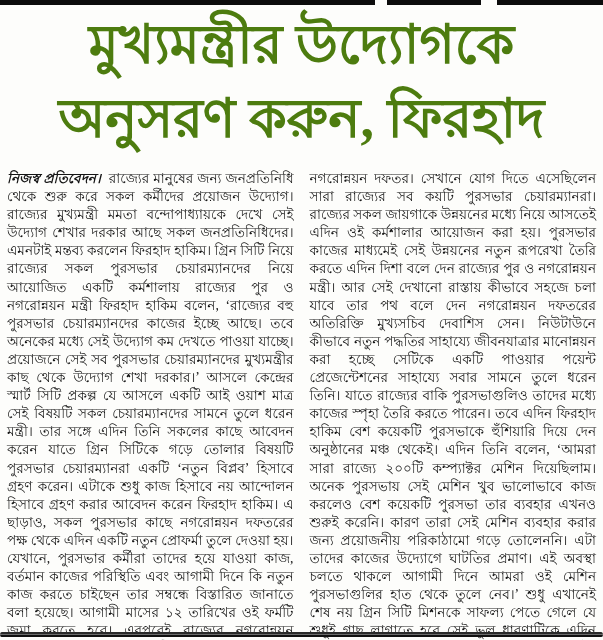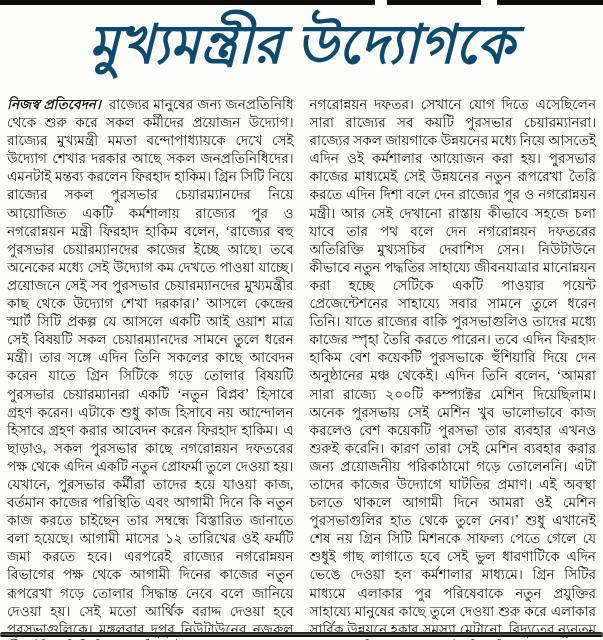--- a/index.html
+++ b/index.html
@@ -28,22 +28,21 @@
       transparent 79.8%, transparent 82.4%,
       #0c0c0c 82.4%, #0c0c0c 100%);
   }
   .headline {
     margin: 8px 4px 10px 4px;
     text-align: center;
     font-weight: 700;
     font-size: 54px;
     line-height: 74px;
     letter-spacing: 0px;
-    color: #0c4a6e;
-    font-style: italic;
+    color: #4d7c0f;
   }
   .hl-line {
     display: block;
     white-space: nowrap;
   }
   .body-cols {
     display: flex;
     gap: 16px;
     padding: 4px 7px 0 7px;
     font-size: 13.6px;
@@ -71,20 +70,21 @@
 </style>
 </head>
 <body>
 
 <div class="page">
 
   <div class="top-edge"></div>
 
   <h1 class="headline">
     <span class="hl-line">মুখ্যমন্ত্রীর উদ্যোগকে</span>
+    <span class="hl-line">অনুসরণ করুন, ফিরহাদ</span>
   </h1>
 
   <div class="body-cols">
     <p class="col">
       <strong class="byline">নিজস্ব প্রতিবেদন।</strong>
       <span>রাজ্যের মানুষের জন্য জনপ্রতিনিধি থেকে শুরু করে সকল কর্মীদের প্রয়োজন উদ্যোগ। রাজ্যের মুখ্যমন্ত্রী মমতা বন্দোপাধ্যায়কে দেখে সেই উদ্যোগ শেখার দরকার আছে সকল জনপ্রতিনিধিদের। এমনটাই মন্তব্য করলেন ফিরহাদ হাকিম। গ্রিন সিটি নিয়ে রাজ্যের সকল পুরসভার চেয়ারম্যানদের নিয়ে আয়োজিত একটি কর্মশালায় রাজ্যের পুর ও নগরোন্নয়ন মন্ত্রী ফিরহাদ হাকিম বলেন, ‘রাজ্যের বহু পুরসভার চেয়ারম্যানদের কাজের ইচ্ছে আছে। তবে অনেকের মধ্যে সেই উদ্যোগ কম দেখতে পাওয়া যাচ্ছে। প্রয়োজনে সেই সব পুরসভার চেয়ারম্যানদের মুখ্যমন্ত্রীর কাছ থেকে উদ্যোগ শেখা দরকার।’ আসলে কেন্দ্রের স্মার্ট সিটি প্রকল্প যে আসলে একটি আই ওয়াশ মাত্র সেই বিষয়টি সকল চেয়ারম্যানদের সামনে তুলে ধরেন মন্ত্রী। তার সঙ্গে এদিন তিনি সকলের কাছে আবেদন করেন যাতে গ্রিন সিটিকে গড়ে তোলার বিষয়টি পুরসভার চেয়ারম্যানরা একটি ‘নতুন বিপ্লব’ হিসাবে গ্রহণ করেন। এটাকে শুধু কাজ হিসাবে নয় আন্দোলন হিসাবে গ্রহণ করার আবেদন করেন ফিরহাদ হাকিম। এ ছাড়াও, সকল পুরসভার কাছে নগরোন্নয়ন দফতরের পক্ষ থেকে এদিন একটি নতুন প্রোফর্মা তুলে দেওয়া হয়। যেখানে, পুরসভার কর্মীরা তাদের হয়ে যাওয়া কাজ, বর্তমান কাজের পরিস্থিতি এবং আগামী দিনে কি নতুন কাজ করতে চাইছেন তার সম্বন্ধে বিস্তারিত জানাতে বলা হয়েছে। আগামী মাসের ১২ তারিখের ওই ফর্মটি জমা করতে হবে। এরপরেই রাজ্যের নগরোন্নয়ন বিভাগের পক্ষ থেকে আগামী দিনের কাজের নতুন রূপরেখা গড়ে তোলার সিদ্ধান্ত নেবে বলে জানিয়ে দেওয়া হয়। সেই মতো আর্থিক বরাদ্দ দেওয়া হবে পুরসভাগুলিকে। মঙ্গলবার দুপুর নিউটাউনের নজরুল তীর্থে গ্রিন সিটি নিয়ে একটি কর্মশালার আয়োজন করে রাজ্য</span>
     </p>
     <p class="col">
       <span>নগরোন্নয়ন দফতর। সেখানে যোগ দিতে এসেছিলেন সারা রাজ্যের সব কয়টি পুরসভার চেয়ারম্যানরা। রাজ্যের সকল জায়গাকে উন্নয়নের মধ্যে নিয়ে আসতেই এদিন ওই কর্মশালার আয়োজন করা হয়। পুরসভার কাজের মাধ্যমেই সেই উন্নয়নের নতুন রূপরেখা তৈরি করতে এদিন দিশা বলে দেন রাজ্যের পুর ও নগরোন্নয়ন মন্ত্রী। আর সেই দেখানো রাস্তায় কীভাবে সহজে চলা যাবে তার পথ বলে দেন নগরোন্নয়ন দফতরের অতিরিক্তি মুখ্যসচিব দেবাশিস সেন। নিউটাউনে কীভাবে নতুন পদ্ধতির সাহায্যে জীবনযাত্রার মানোন্নয়ন করা হচ্ছে সেটিকে একটি পাওয়ার পয়েন্ট প্রেজেন্টেশনের সাহায্যে সবার সামনে তুলে ধরেন তিনি। যাতে রাজ্যের বাকি পুরসভাগুলিও তাদের মধ্যে কাজের স্পৃহা তৈরি করতে পারেন। তবে এদিন ফিরহাদ হাকিম বেশ কয়েকটি পুরসভাকে হুঁশিয়ারি দিয়ে দেন অনুষ্ঠানের মঞ্চ থেকেই। এদিন তিনি বলেন, ‘আমরা সারা রাজ্যে ২০০টি কম্প্যাক্টর মেশিন দিয়েছিলাম। অনেক পুরসভায় সেই মেশিন খুব ভালোভাবে কাজ করলেও বেশ কয়েকটি পুরসভা তার ব্যবহার এখনও শুরুই করেনি। কারণ তারা সেই মেশিন ব্যবহার করার জন্য প্রয়োজনীয় পরিকাঠামো গড়ে তোলেননি। এটা তাদের কাজের উদ্যোগে ঘাটতির প্রমাণ। এই অবস্থা চলতে থাকলে আগামী দিনে আমরা ওই মেশিন পুরসভাগুলির হাত থেকে তুলে নেব।’ শুধু এখানেই শেষ নয় গ্রিন সিটি মিশনকে সাফল্য পেতে গেলে যে শুধুই গাছ লাগাতে হবে সেই ভুল ধারণাটিকে এদিন ভেঙে দেওয়া হল কর্মশালার মাধ্যমে। গ্রিন সিটির মাধ্যমে এলাকার পুর পরিষেবাকে নতুন প্রযুক্তির সাহায্যে মানুষের কাছে তুলে দেওয়া শুরু করে এলাকার সার্বিক উন্নয়নে হকার সমস্যা মেটানো, বিদ্যুতের ন্যূনতম ব্যবহার, গরিবদের জন্য ঘর তৈরি, বৃষ্টির জলকে পুনরায় ব্যবহারযোগ্য করে তোলা।</span>
     </p>

